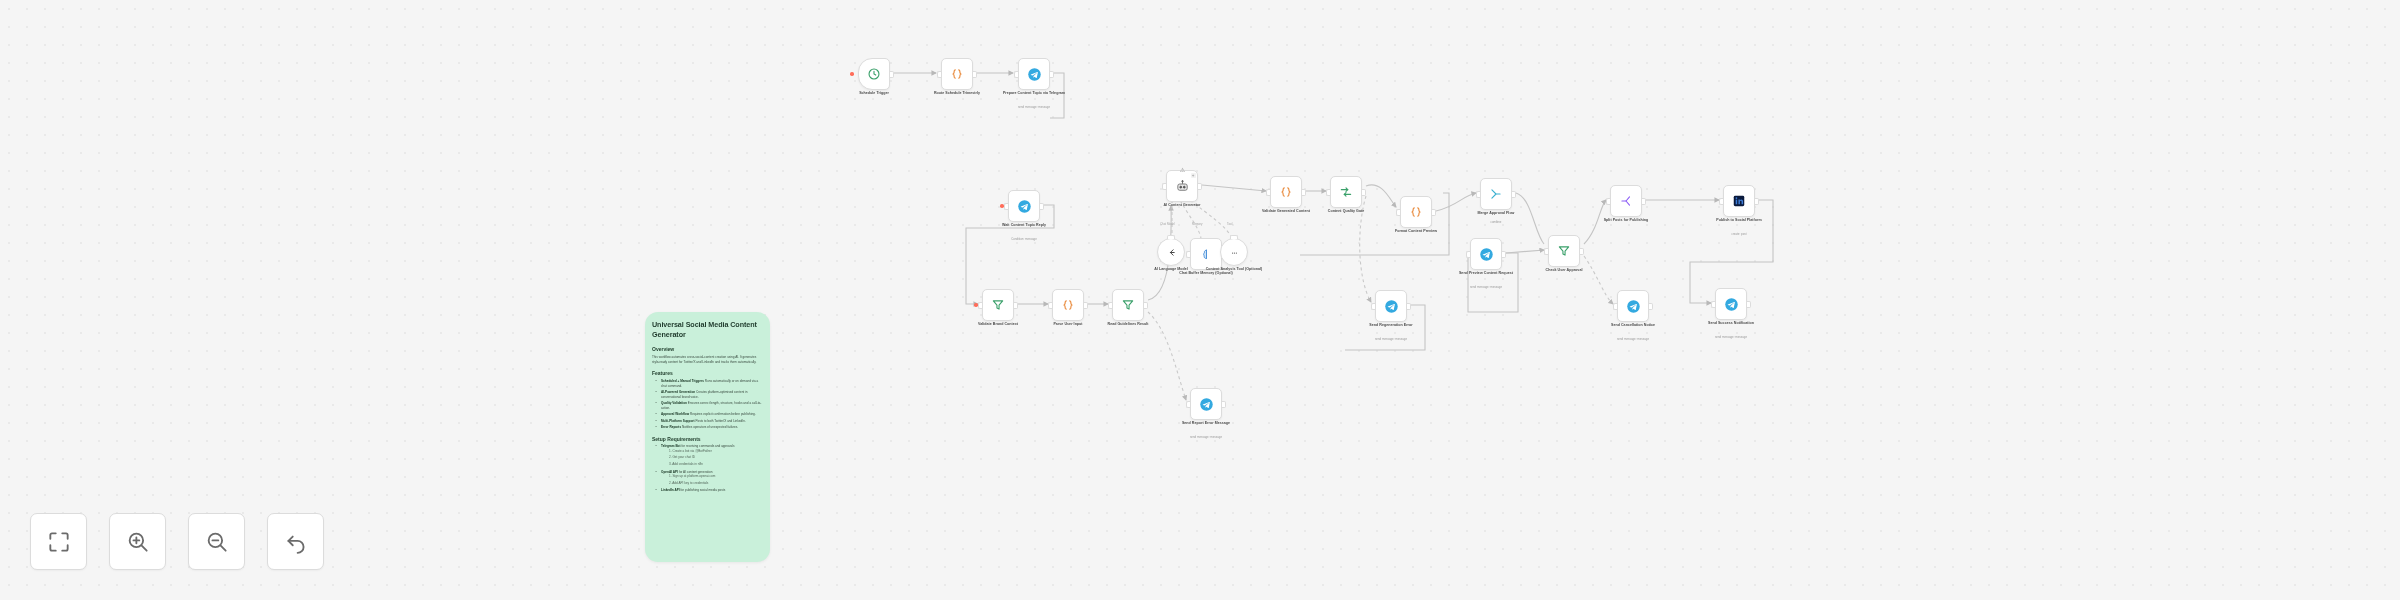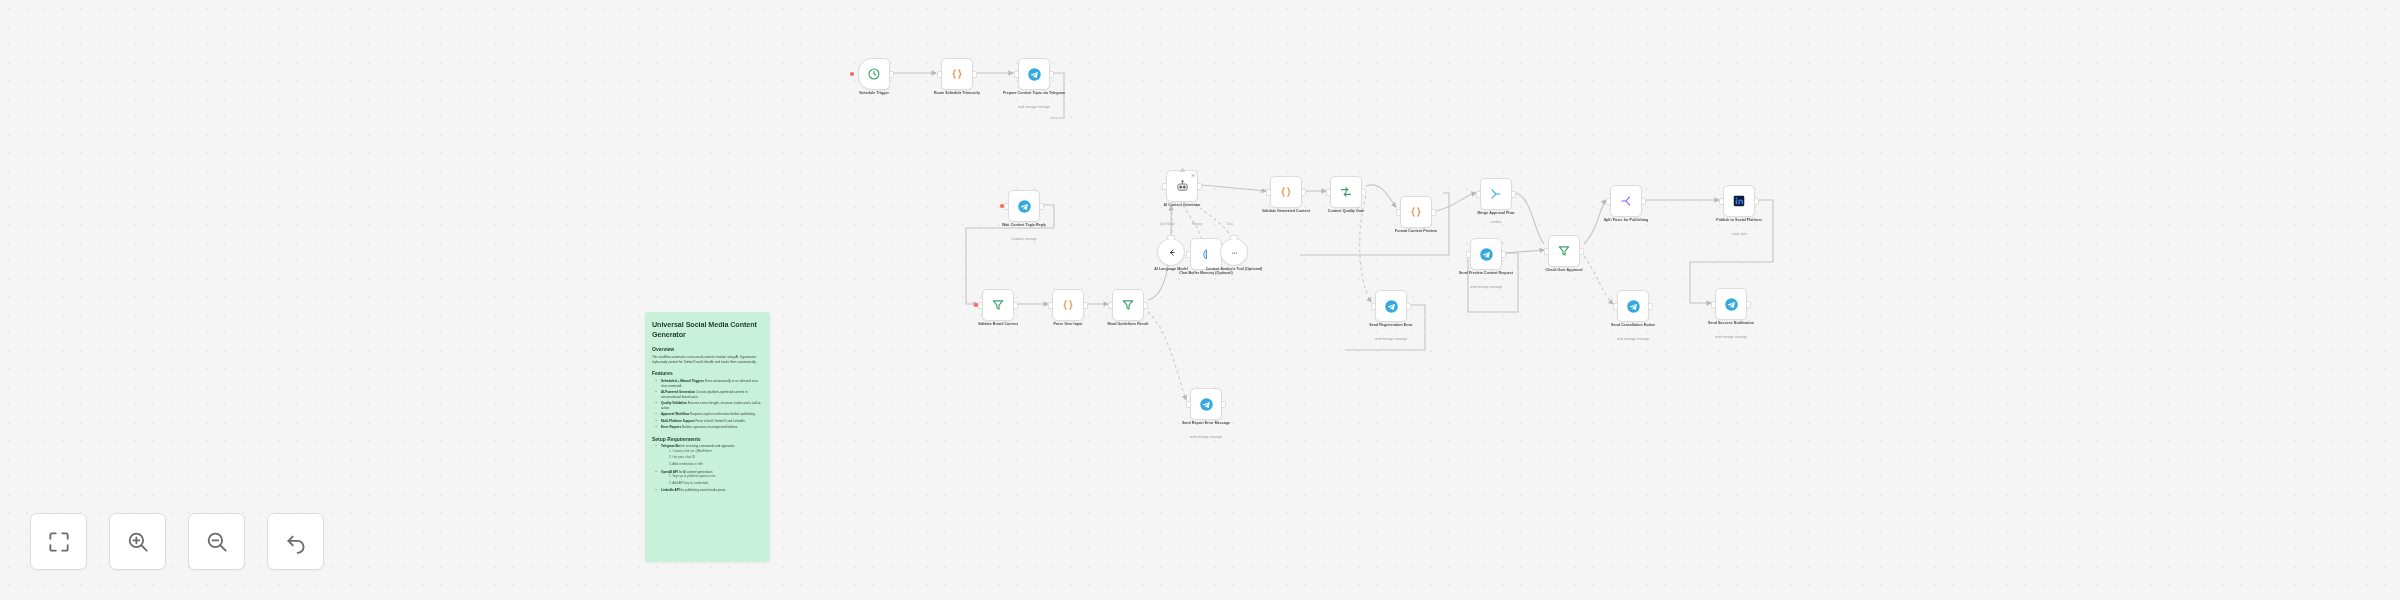--- a/index.html
+++ b/index.html
@@ -193,21 +193,21 @@
   }
 
   
   #sticky {
     position: absolute;
     left: 645px;
     top: 312px;
     width: 125px;
     height: 250px;
     background: #c9f0da;
-    border-radius: 3px;
+    border-radius: 13px;
     box-shadow: 0 1px 3px rgba(0,0,0,0.06);
     padding: 8px 7px 20px 7px;
     box-sizing: border-box;
     overflow: hidden;
     color: #2d3b33;
   }
   #sticky .st-title {
     font-size: 7.2px;
     font-weight: 700;
     line-height: 1.35;

